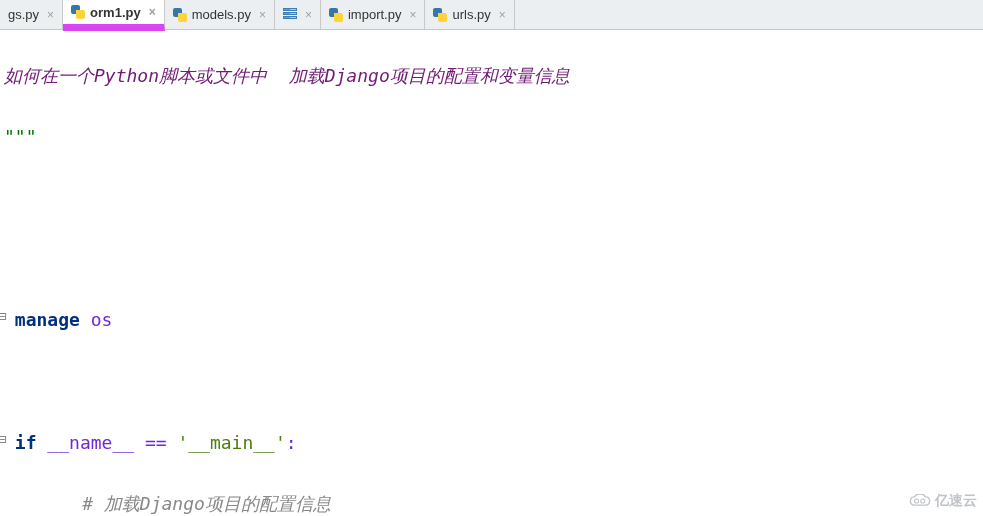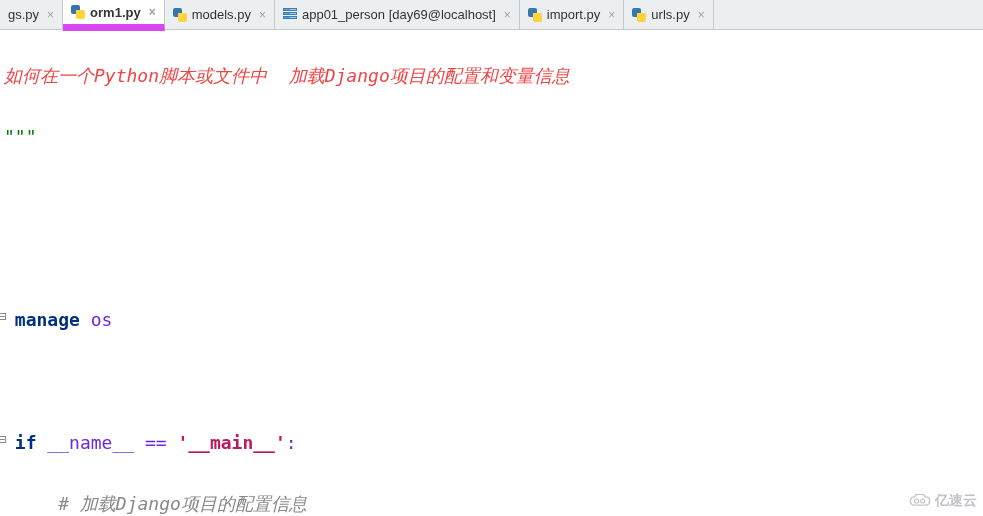--- a/index.html
+++ b/index.html
@@ -76,26 +76,26 @@
     background: linear-gradient(to right, #5c9fd6 50%, #a8cce8 50%);
     border: 0.5px solid #3c7eb5;
   }
   .editor {
     padding: 0 0 0 4px;
     line-height: 1.7;
     white-space: pre;
     position: relative;
   }
   .line { display: block; }
-  .comment-docstring { color: #ef4444; font-style: italic; }
+  .comment-docstring { color: #701a75; font-style: italic; }
   .triple-quote { color: #007700; }
   .keyword { color: #003080; font-weight: bold; }
   .plain { color: #6d28d9; }
-  .string { color: #be185d; font-weight: bold; }
-  .comment { color: #888888; font-style: italic; }
+  .string { color: #4d7c0f; font-weight: normal; }
+  .comment { color: #888888; font-style: italic; margin-left: 24px; }
   .gutter-mark {
     position: absolute;
     left: -2px;
     color: #888;
     font-size: 14px;
     user-select: none;
   }
   .watermark {
     position: absolute;
     right: 6px;
@@ -128,21 +128,20 @@
     <span class="py-icon"></span>
     <span>models.py</span>
     <span class="close">×</span>
   </div>
   <div class="tab">
     <span class="db-icon">
         <span></span>
         <span></span>
         <span></span>
       </span>
-    <span>app01_person [day69@localhost]</span>
     <span class="close">×</span>
   </div>
   <div class="tab">
     <span class="py-icon"></span>
     <span>import.py</span>
     <span class="close">×</span>
   </div>
   <div class="tab">
     <span class="py-icon"></span>
     <span>urls.py</span>

